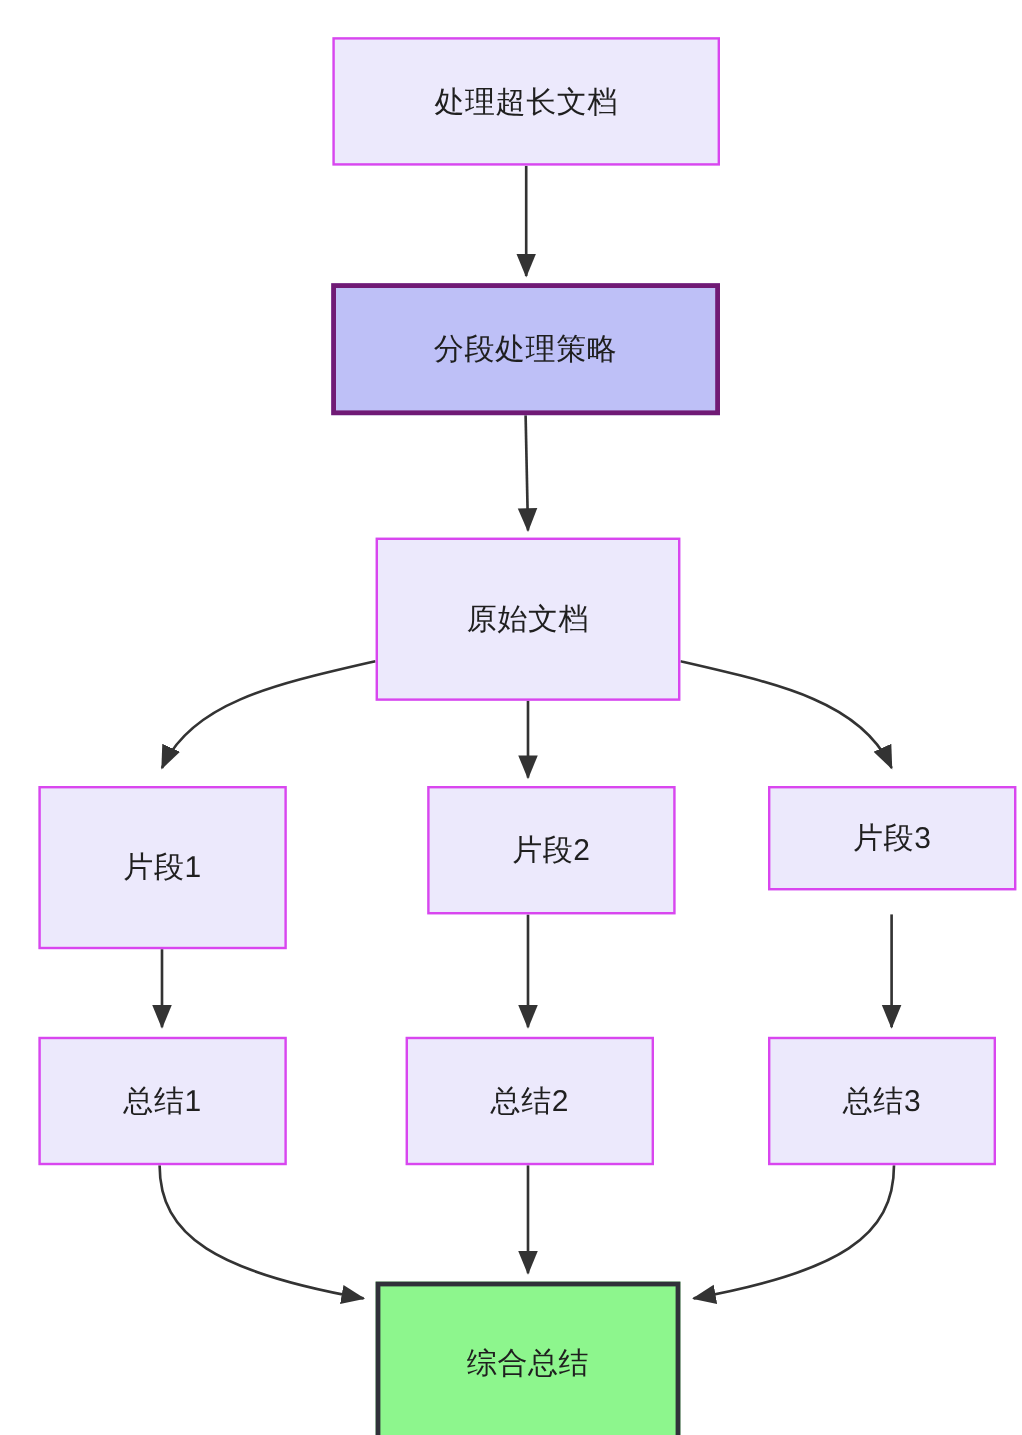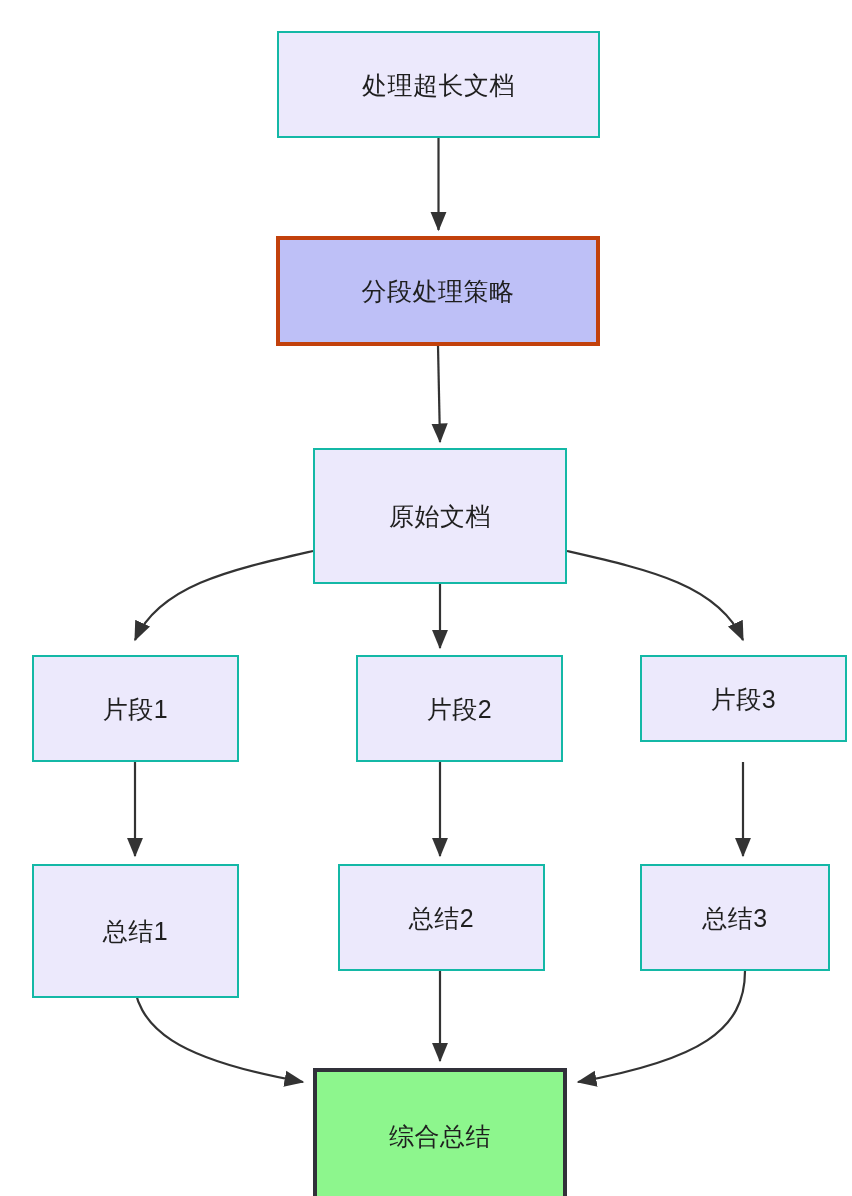--- a/index.html
+++ b/index.html
@@ -36,26 +36,26 @@
   .node-label {
     font-size: 25px;
     line-height: 1.2;
     color: #1f1f1f;
     letter-spacing: 0.5px;
     white-space: nowrap;
   }
   
   .style-light {
     background: #ece9fc;
-    border: 2px solid #14b8a6;
+    border: 2px solid #d946ef;
   }
   
   .style-strong {
     background: #bec0f7;
-    border: 4px solid #c2410c;
+    border: 4px solid #701a75;
   }
   
   .style-green {
     background: #8df68d;
     border: 4px solid #31313a;
   }
 </style>
 </head>
 <body>
 
@@ -96,33 +96,33 @@
   </div>
 
   <div class="node style-strong" style="left:276px; top:236px; width:324px; height:110px;">
     <span class="node-label">分段处理策略</span>
   </div>
 
   <div class="node style-light" style="left:313px; top:448px; width:254px; height:136px;">
     <span class="node-label">原始文档</span>
   </div>
 
-  <div class="node style-light" style="left:32px; top:655px; width:207px; height:107px;">
+  <div class="node style-light" style="left:32px; top:655px; width:207px; height:136px;">
     <span class="node-label">片段1</span>
   </div>
 
   <div class="node style-light" style="left:356px; top:655px; width:207px; height:107px;">
     <span class="node-label">片段2</span>
   </div>
 
   <div class="node style-light" style="left:640px; top:655px; width:207px; height:87px;">
     <span class="node-label">片段3</span>
   </div>
 
-  <div class="node style-light" style="left:32px; top:864px; width:207px; height:134px;">
+  <div class="node style-light" style="left:32px; top:864px; width:207px; height:107px;">
     <span class="node-label">总结1</span>
   </div>
 
   <div class="node style-light" style="left:338px; top:864px; width:207px; height:107px;">
     <span class="node-label">总结2</span>
   </div>
 
   <div class="node style-light" style="left:640px; top:864px; width:190px; height:107px;">
     <span class="node-label">总结3</span>
   </div>

